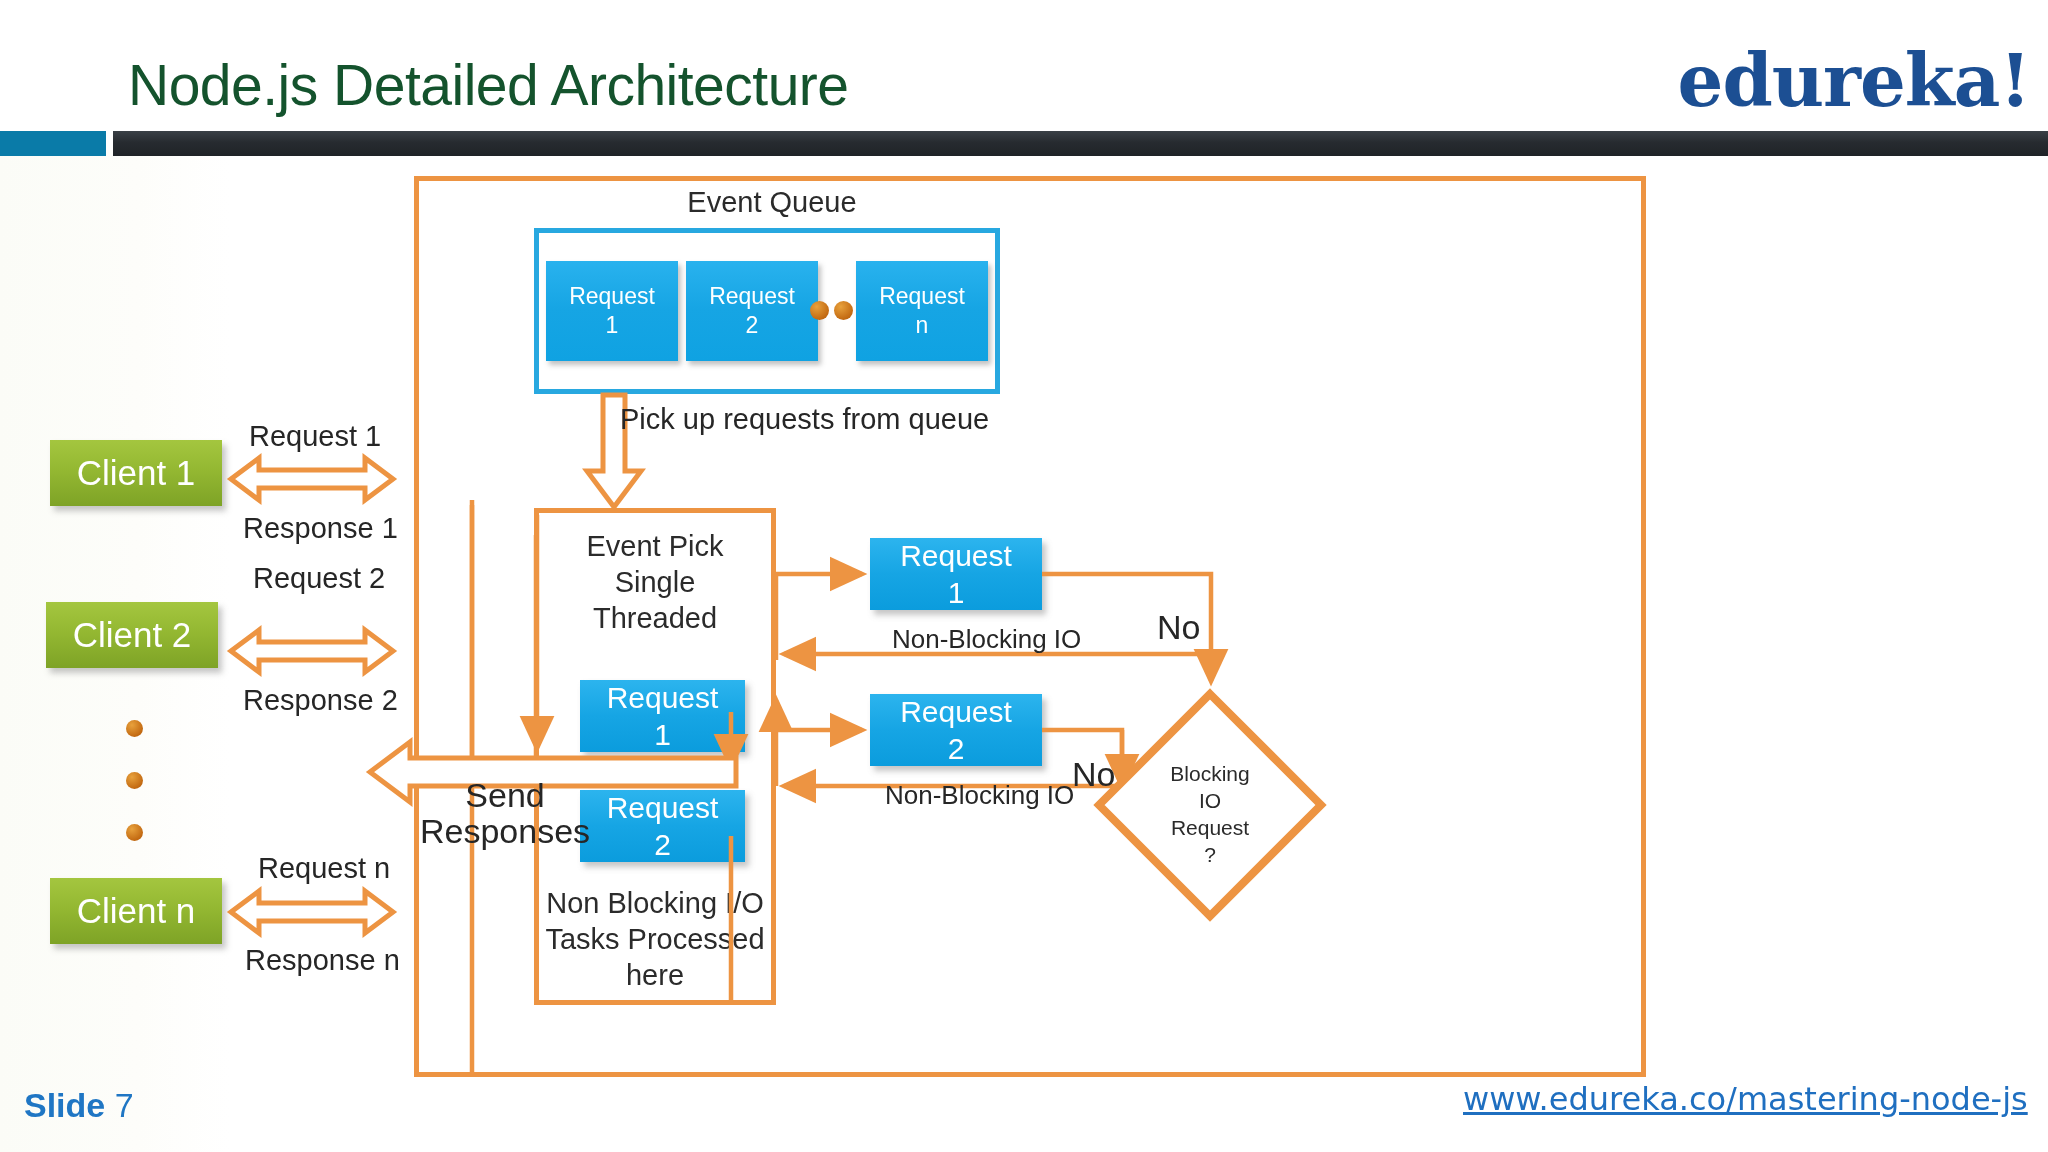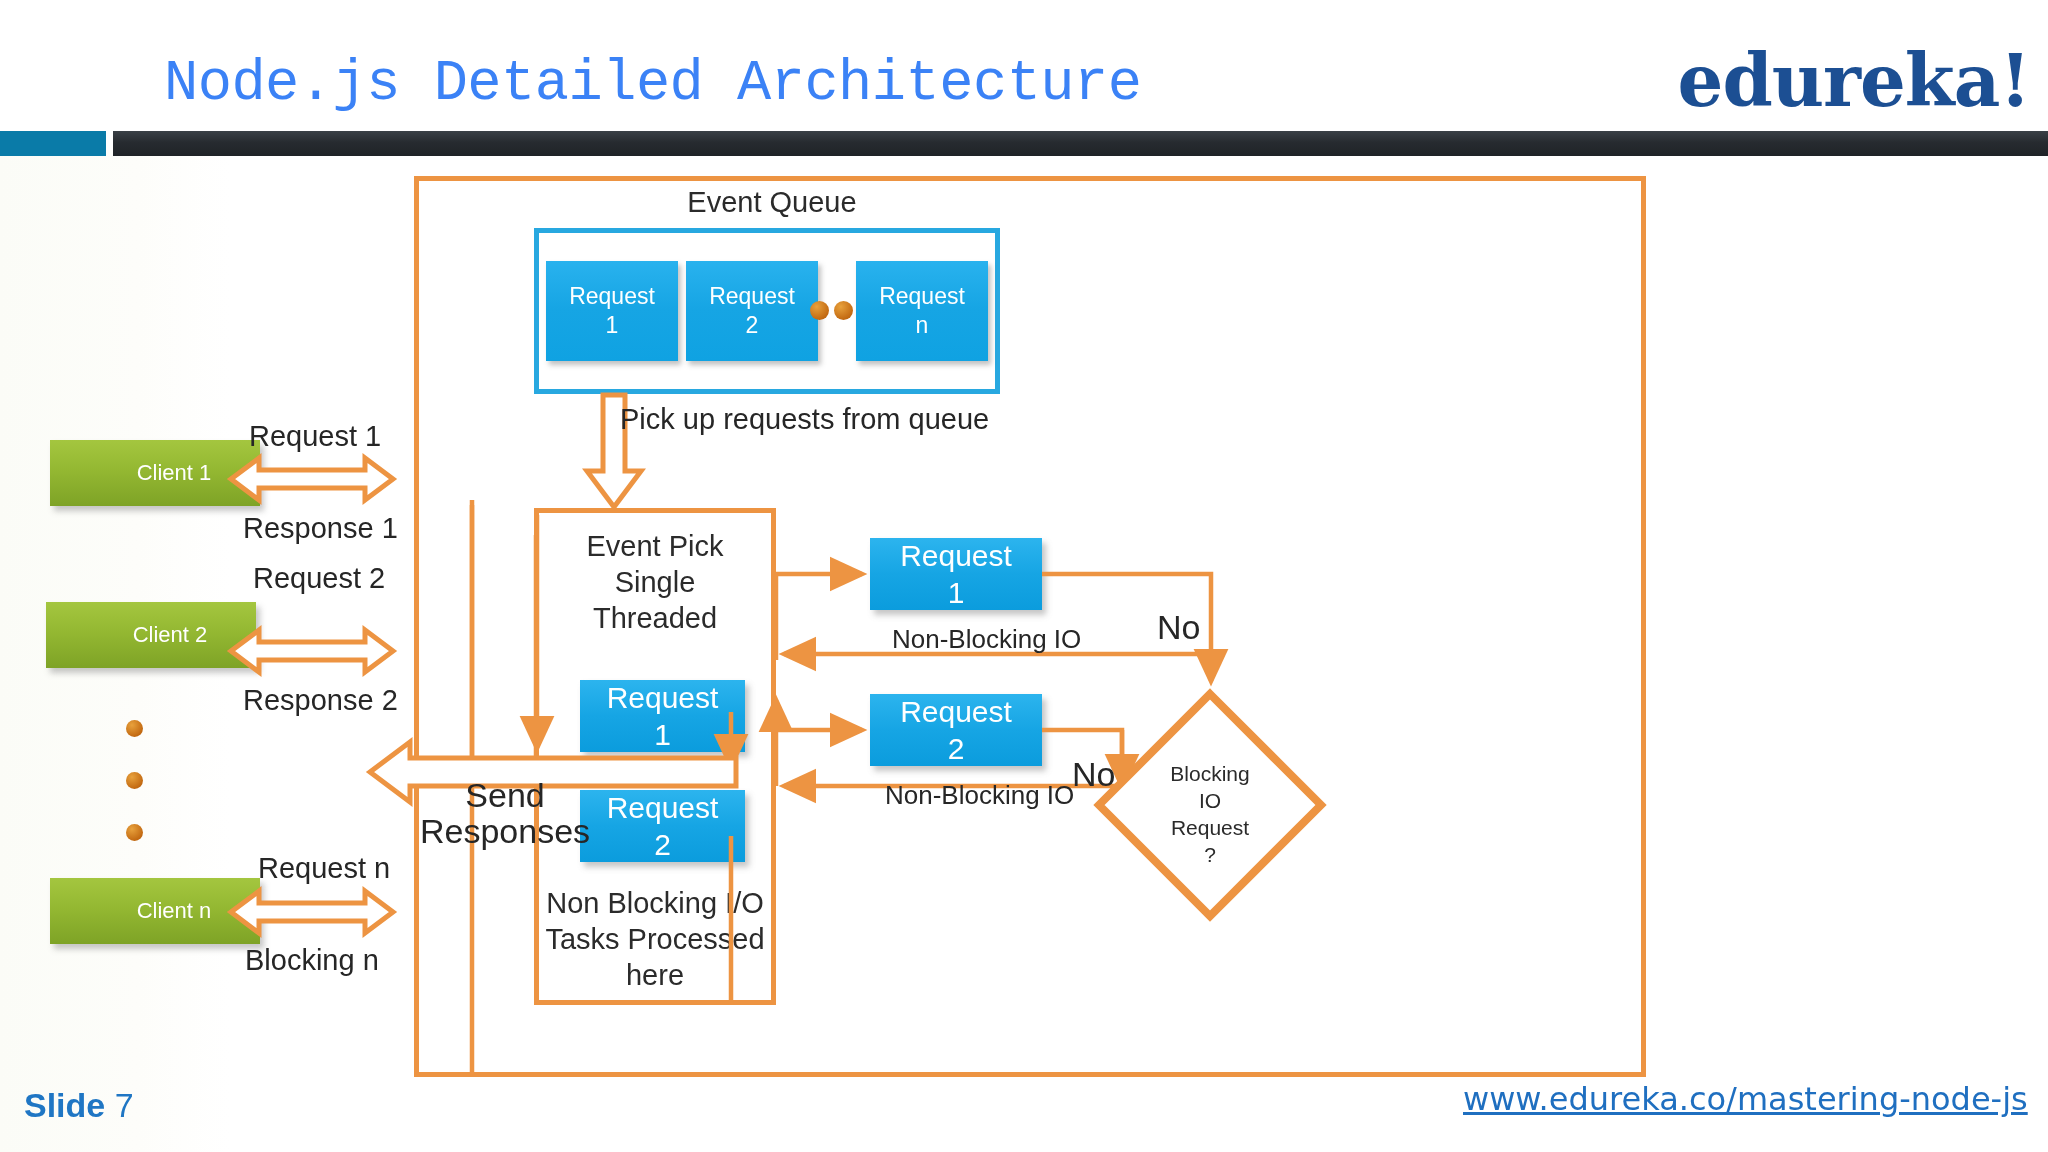--- a/index.html
+++ b/index.html
@@ -12,23 +12,23 @@
   }
   #slide{position:absolute;left:0;top:0;width:2048px;height:1152px;background:#fff;}
 
   
   .left-wash{position:absolute;left:0;top:150px;width:230px;height:1002px;
     background:linear-gradient(90deg,#fbfcf7 0%,#fdfdfa 60%,#ffffff 100%);}
 
   
   .title{
     position:absolute;left:128px;top:52px;
-    font-size:57px;color:#3b82f6;letter-spacing:-0.5px;
-    font-family:Liberation Mono, monospace;
-    font-weight:400;white-space:nowrap;margin-left:36px;
+    font-size:57px;color:#14532d;letter-spacing:-0.5px;
+    font-family:Liberation Sans, sans-serif;
+    font-weight:400;white-space:nowrap;
   }
   .logo{
     position:absolute;right:18px;top:38px;
     font-family:"DejaVu Serif","Liberation Serif",serif;
     font-weight:700;font-size:72px;color:#1c4f93;letter-spacing:-1px;
     white-space:nowrap;
   }
   .bar-tab{position:absolute;left:0;top:131px;width:106px;height:25px;background:#0a7ba8;}
   .bar-dark{position:absolute;left:113px;top:131px;width:1935px;height:25px;
      background:linear-gradient(180deg,#3a4046 0%,#272b30 45%,#1f2327 100%);}
@@ -93,23 +93,23 @@
   .send-txt{position:absolute;left:415px;top:777px;width:180px;text-align:center;
      font-size:34px;line-height:36px;color:#262626;}
 
   
   .diamond{position:absolute;left:1095px;top:690px;width:230px;height:230px;}
   .dia-text{position:absolute;left:1140px;top:760px;width:140px;text-align:center;
      font-size:21px;line-height:27px;color:#2b2b2b;}
 
   
   .client{position:absolute;width:172px;height:66px;color:#fff;
-     display:flex;align-items:center;justify-content:center;font-size:22px;
+     display:flex;align-items:center;justify-content:center;font-size:35px;
      background:linear-gradient(180deg,#a4c63f 0%,#94b832 45%,#7ea326 100%);
-     box-shadow:4px 5px 6px rgba(130,130,130,.45);padding-left:38px;}
+     box-shadow:4px 5px 6px rgba(130,130,130,.45);}
   #cl1{left:50px;top:440px;}
   #cl2{left:46px;top:602px;}
   #cl3{left:50px;top:878px;}
 
   .cl-dots{position:absolute;left:126px;top:720px;width:20px;height:130px;}
   .cl-dot{position:absolute;left:0;width:17px;height:17px;border-radius:50%;
      background:radial-gradient(circle at 35% 30%,#e8a13c,#c36a12 70%,#a85a0c);}
   .cl-dot.d1{top:0;} .cl-dot.d2{top:52px;} .cl-dot.d3{top:104px;}
 
   .cl-lbl{position:absolute;font-size:29px;color:#262626;white-space:nowrap;}
@@ -291,21 +291,21 @@
     <div class="cl-dot d1"></div>
     <div class="cl-dot d2"></div>
     <div class="cl-dot d3"></div>
   </div>
 
   <div class="cl-lbl" id="rq1">Request 1</div>
   <div class="cl-lbl" id="rs1">Response 1</div>
   <div class="cl-lbl" id="rq2">Request 2</div>
   <div class="cl-lbl" id="rs2">Response 2</div>
   <div class="cl-lbl" id="rqn">Request n</div>
-  <div class="cl-lbl" id="rsn">Blocking n</div>
+  <div class="cl-lbl" id="rsn">Response n</div>
 
   <div class="dbl-arrow" id="da1">
     <svg width="168" height="48" viewBox="0 0 168 48">
       <polygon points="3,24 31,3 31,15 137,15 137,3 165,24 137,45 137,33 31,33 31,45" fill="#ffffff" stroke="#ed9442" stroke-width="5" stroke-linejoin="miter"></polygon>
     </svg>
   </div>
   <div class="dbl-arrow" id="da2">
     <svg width="168" height="48" viewBox="0 0 168 48">
       <polygon points="3,24 31,3 31,15 137,15 137,3 165,24 137,45 137,33 31,33 31,45" fill="#ffffff" stroke="#ed9442" stroke-width="5" stroke-linejoin="miter"></polygon>
     </svg>

